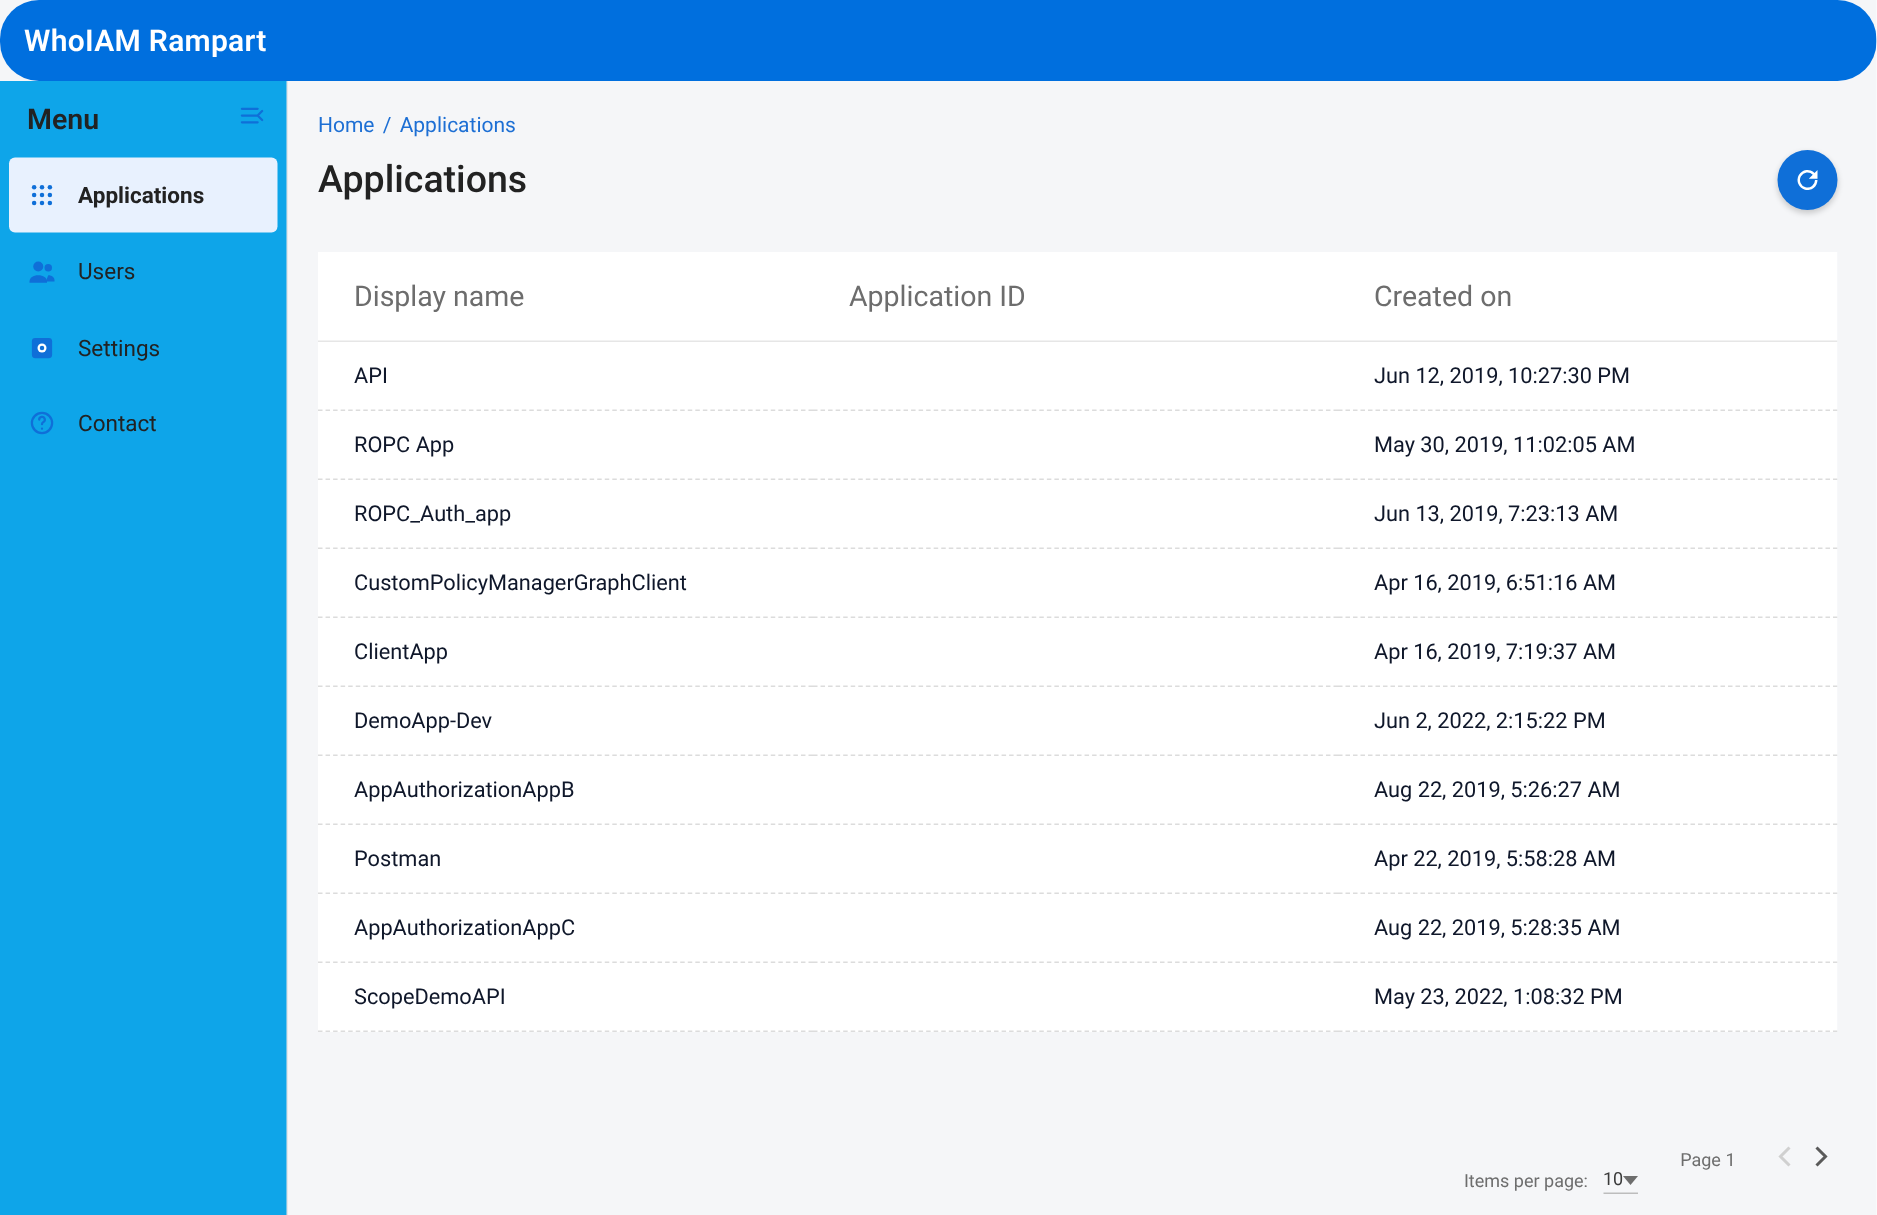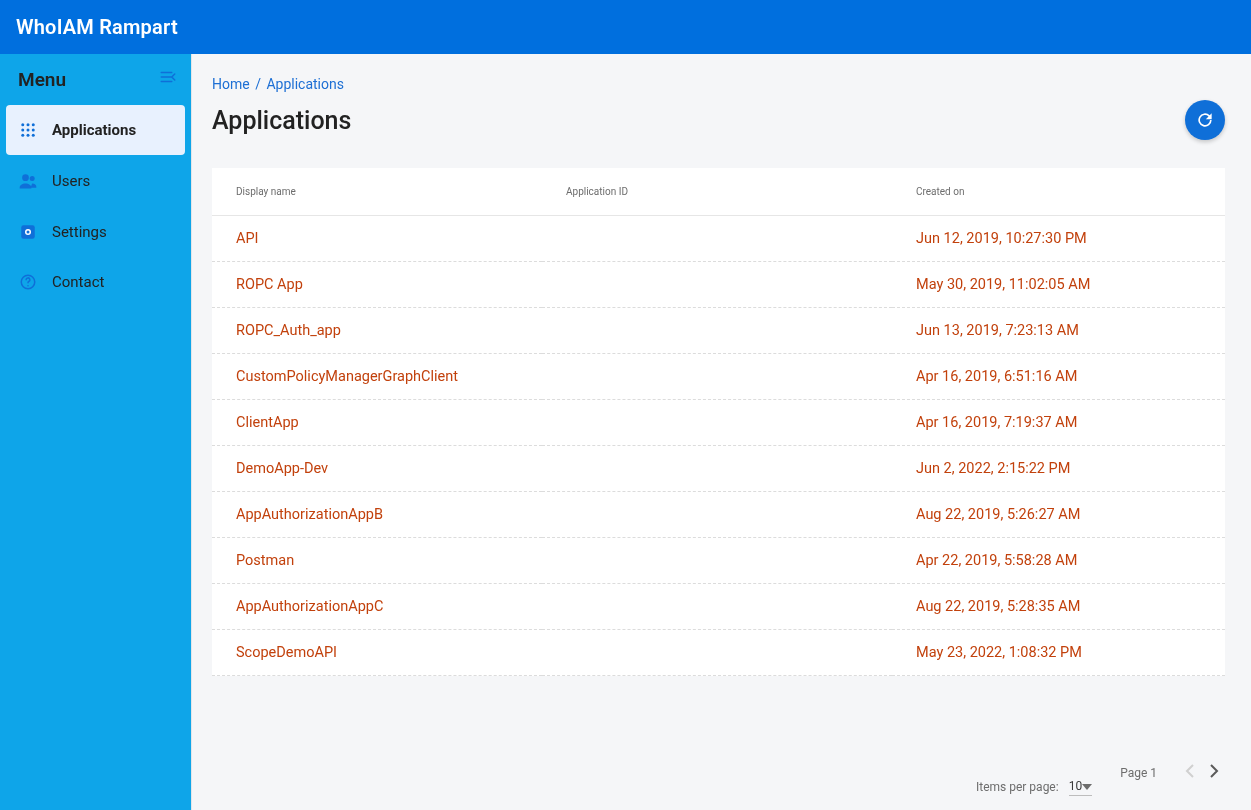--- a/index.html
+++ b/index.html
@@ -13,20 +13,21 @@
   }
 
   
   .topbar {
     height: 54px;
     background: #006fde;
     color: #fff;
     display: flex;
     align-items: center;
     padding: 0 16px;
+    border-radius: 26px;
   }
   .brand {
     font-size: 20px;
     font-weight: 600;
     flex: 1;
     letter-spacing: 0.2px;
   }
   .topbar-right {
     display: flex;
     align-items: center;
@@ -136,28 +137,28 @@
   .filter-input::placeholder { color: #8a8a8a; }
   .search-glyph { color: #bdbdbd; font-size: 14px; }
 
   
   .table-wrap { flex: 1; overflow-y: auto; }
   .tbl { width: 100%; border-collapse: collapse; background: #fff; }
   .tbl thead th {
     text-align: left;
     font-weight: 400;
     color: #6d6d6d;
-    font-size: 10px;
+    font-size: 19px;
     padding: 18px 24px;
     border-bottom: 1px solid #e6e6e6;
   }
   .tbl tbody td {
     padding: 14px 24px;
     font-size: 14.5px;
-    color: #c2410c;
+    color: #0f172a;
     border-bottom: 1px dashed #dcdcdc;
     white-space: nowrap;
   }
   .col-name { width: 330px; }
   .col-app  { width: 350px; }
   .col-date { }
 
   
   .paginator {
     display: flex;

